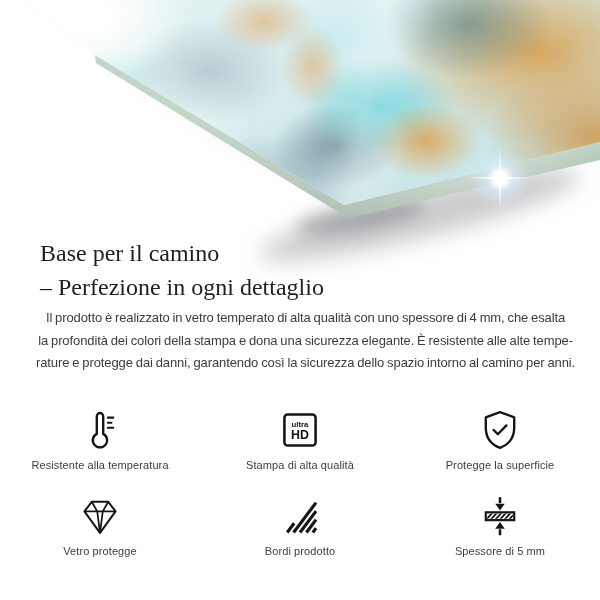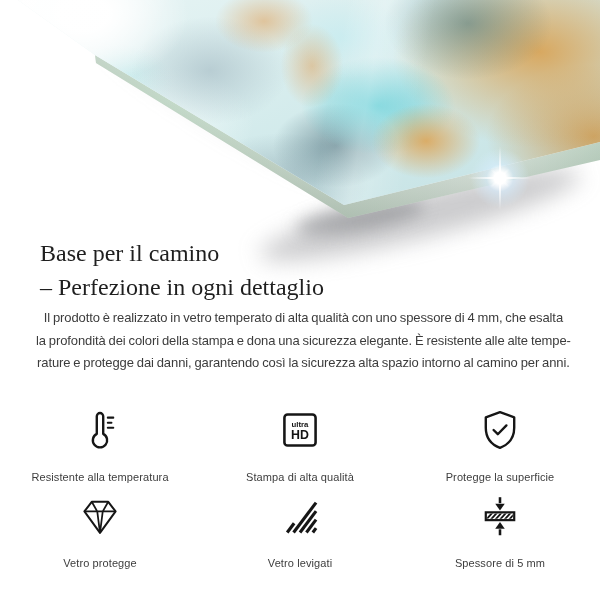--- a/index.html
+++ b/index.html
@@ -58,21 +58,21 @@
     font-size:24px;line-height:34px;color:#1f1f1f;}
   .desc{position:absolute;left:36px;top:307px;font-size:13px;line-height:22.7px;
     color:#3c3c3c;letter-spacing:-0.1px;word-spacing:-0.6px;text-align:center;}
   .desc div{white-space:nowrap;}
 
   
   .features{position:absolute;left:0;top:398px;width:600px;display:grid;
     grid-template-columns:repeat(3,200px);grid-auto-rows:86px;}
   .feature{display:flex;flex-direction:column;align-items:center;padding-top:10px;}
   .feature .ic{width:44px;height:44px;display:flex;align-items:center;justify-content:flex-end;}
-  .feature .lbl{margin-top:19px;font-size:11px;color:#3d3d3d;letter-spacing:.1px;white-space:nowrap;}
+  .feature .lbl{margin-top:7px;font-size:11px;color:#3d3d3d;letter-spacing:.1px;white-space:nowrap;}
   svg{display:block;}
   svg text{font-family:"Liberation Sans",sans-serif;font-weight:bold;fill:#141414;}
 </style>
 </head>
 <body>
 
 <div class="page">
 
   <div class="hero">
     <div class="shadow shadow-left"></div>
@@ -90,21 +90,21 @@
   </div>
 
   <div class="title">
     <div>Base per il camino</div>
     <div>– Perfezione in ogni dettaglio</div>
   </div>
 
   <div class="desc">
     <div>Il prodotto è realizzato in vetro temperato di alta qualità con uno spessore di 4 mm, che esalta</div>
     <div>la profondità dei colori della stampa e dona una sicurezza elegante. È resistente alle alte tempe-</div>
-    <div>rature e protegge dai danni, garantendo così la sicurezza alta spazio intorno al camino per anni.</div>
+    <div>rature e protegge dai danni, garantendo così la sicurezza dello spazio intorno al camino per anni.</div>
   </div>
 
   <div class="features">
 
     <div class="feature">
       <div class="ic">
         <svg width="44" height="44" viewBox="0 0 48 48" fill="none">
           <path d="M20.5 9 a3.5 3.5 0 0 1 7 0 V28.2 a7.8 7.8 0 1 1 -7 0 Z" stroke="#161616" stroke-width="2.6" stroke-linejoin="round"></path>
           <path d="M32.5 10.5 h6 M32.5 16 h4 M32.5 21.5 h6" stroke="#161616" stroke-width="2.2" stroke-linecap="round"></path>
         </svg>
@@ -146,21 +146,21 @@
     <div class="feature">
       <div class="ic">
         <svg width="44" height="44" viewBox="0 0 48 48" fill="none">
           <path d="M10 42 L17.6 31.9" stroke="#161616" stroke-width="3.4"></path>
           <path d="M17 42 L41.5 9.4" stroke="#161616" stroke-width="3.4"></path>
           <path d="M24 42 L41.5 18.7" stroke="#161616" stroke-width="3.4"></path>
           <path d="M31 42 L41.5 28" stroke="#161616" stroke-width="3.4"></path>
           <path d="M38 42 L41.5 37.3" stroke="#161616" stroke-width="3.4"></path>
         </svg>
       </div>
-      <div class="lbl">Vetro levigati</div>
+      <div class="lbl">Bordi prodotto</div>
     </div>
 
     <div class="feature">
       <div class="ic">
         <svg width="44" height="44" viewBox="0 0 48 48" fill="none">
           <path d="M24 3.5 V10" stroke="#161616" stroke-width="2.8"></path>
           <polygon points="24,18 18.8,10.5 29.2,10.5" fill="#161616"></polygon>
           <rect x="8.5" y="20" width="31" height="8.5" stroke="#161616" stroke-width="2.4"></rect>
           <g clip-path="url(#barclip)">
             <path d="M8 29 L17 19 M13 29 L22 19 M18 29 L27 19 M23 29 L32 19 M28 29 L37 19 M33 29 L42 19" stroke="#161616" stroke-width="2"></path>

